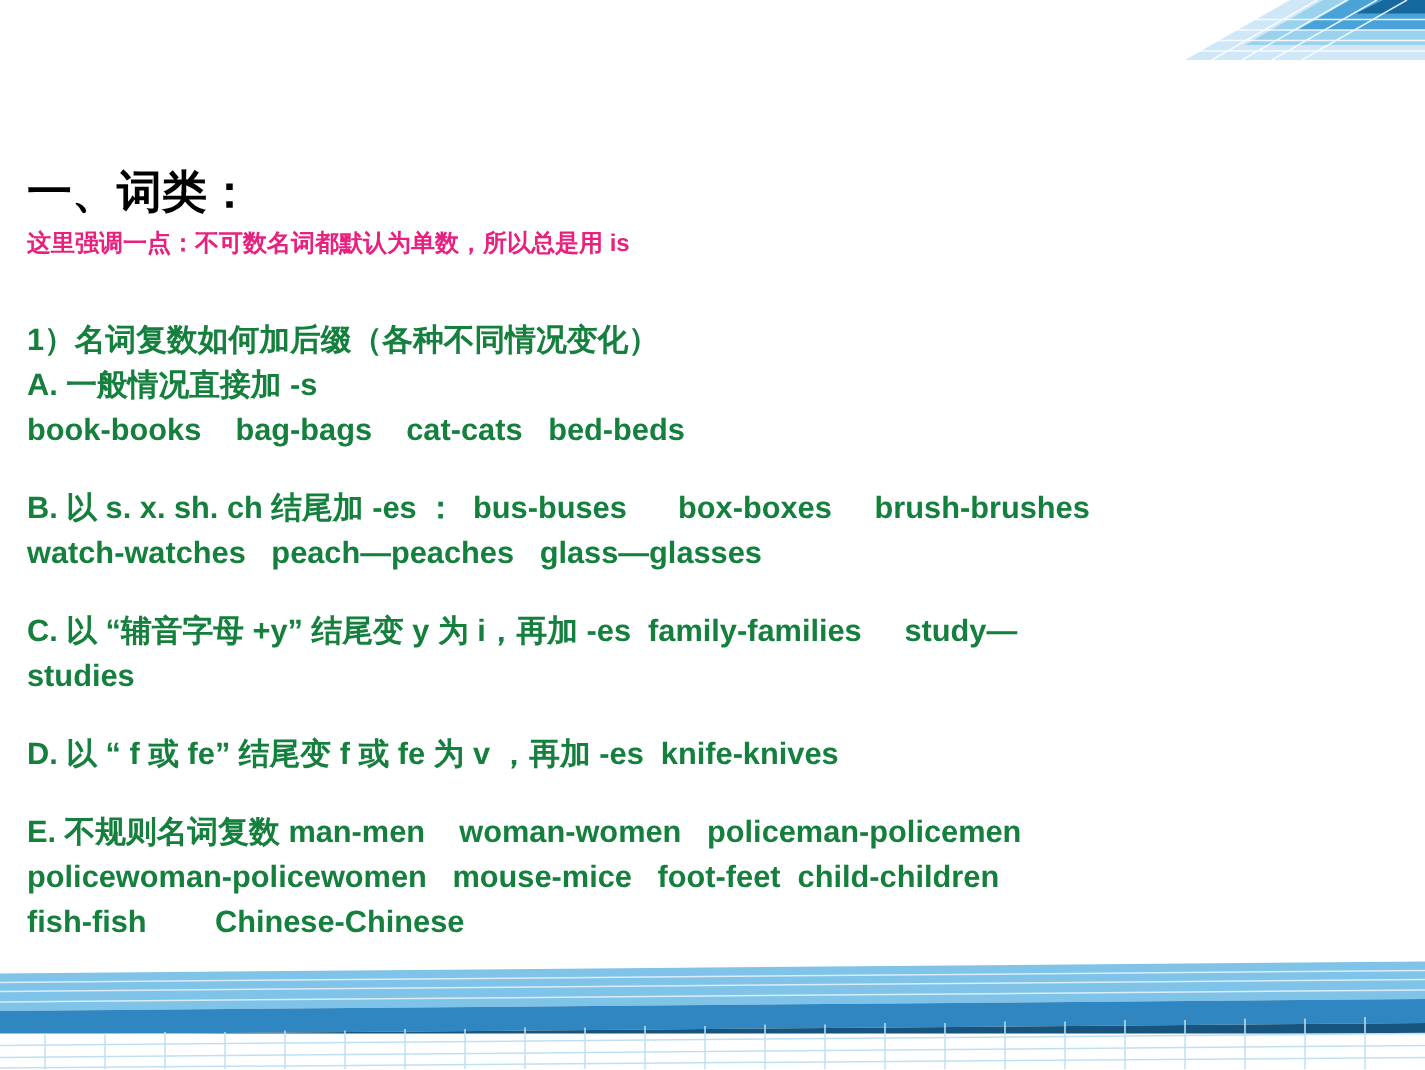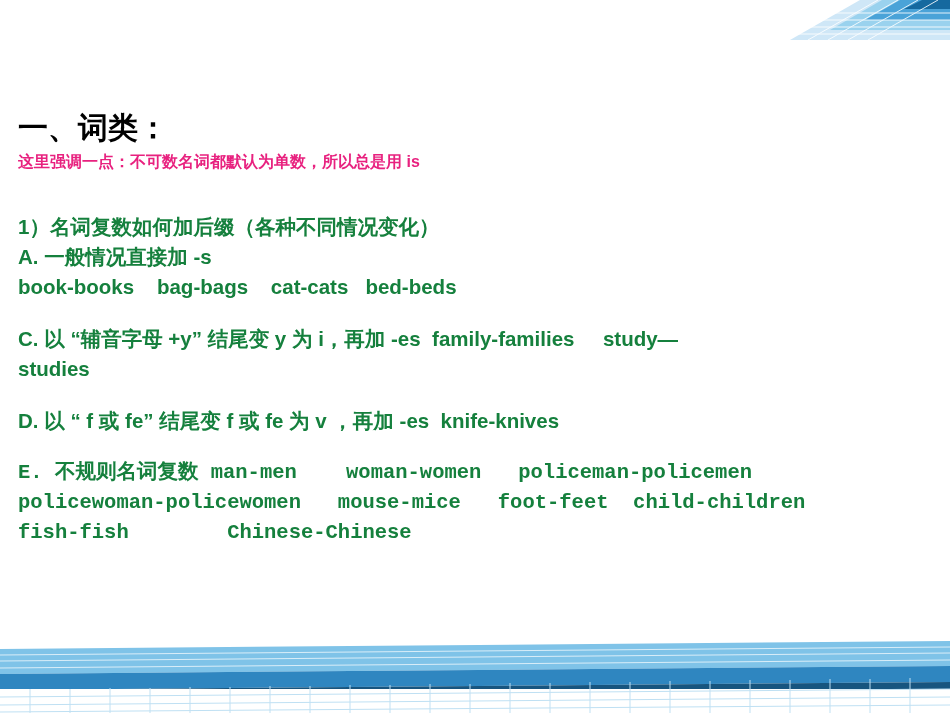--- a/index.html
+++ b/index.html
@@ -77,21 +77,20 @@
     font-size: 20.5px;
     font-weight: bold;
     color: #15803d;
     line-height: 30px;
   }
   .para {
     margin: 0 0 22px 0;
   }
   .para.tight {
     margin-bottom: 12px;
-    font-family: Liberation Mono, monospace;
   }
   .line {
     white-space: pre;
   }
 </style>
 </head>
 <body>
 
 <div class="slide">
 
@@ -166,20 +165,24 @@
     <div class="subtitle">这里强调一点：不可数名词都默认为单数，所以总是用  is</div>
 
     <div class="body-block">
 
       <div class="para">
         <div class="line">1）名词复数如何加后缀（各种不同情况变化）</div>
         <div class="line">A. 一般情况直接加 -s</div>
         <div class="line">book-books    bag-bags    cat-cats   bed-beds</div>
       </div>
 
+      <div class="para">
+        <div class="line">B. 以 s. x. sh. ch 结尾加 -es ：  bus-buses      box-boxes     brush-brushes</div>
+        <div class="line">watch-watches   peach—peaches   glass—glasses</div>
+      </div>
 
       <div class="para">
         <div class="line">C. 以 “辅音字母 +y” 结尾变 y 为 i，再加 -es  family-families     study—</div>
         <div class="line">studies</div>
       </div>
 
       <div class="para">
         <div class="line">D. 以 “ f 或 fe” 结尾变 f 或 fe 为 v ，再加 -es  knife-knives</div>
       </div>
 

